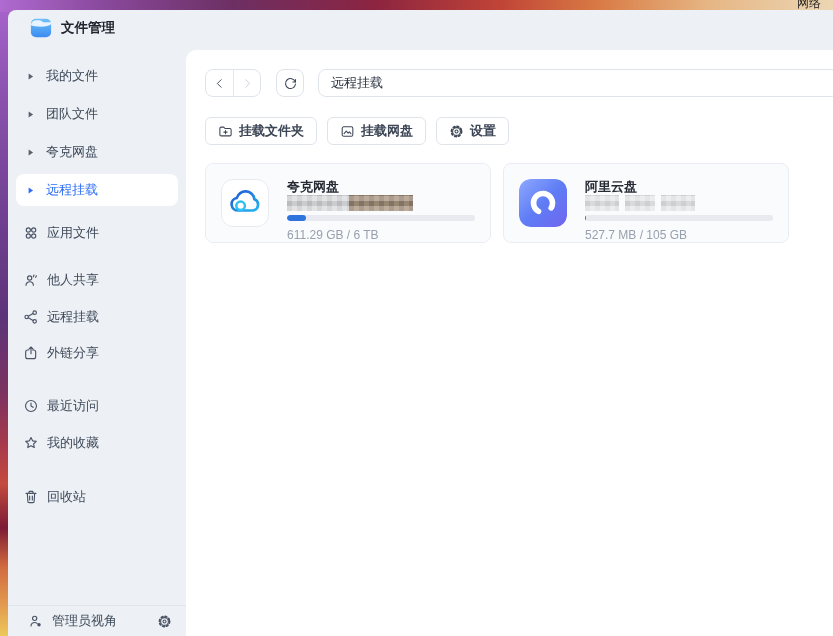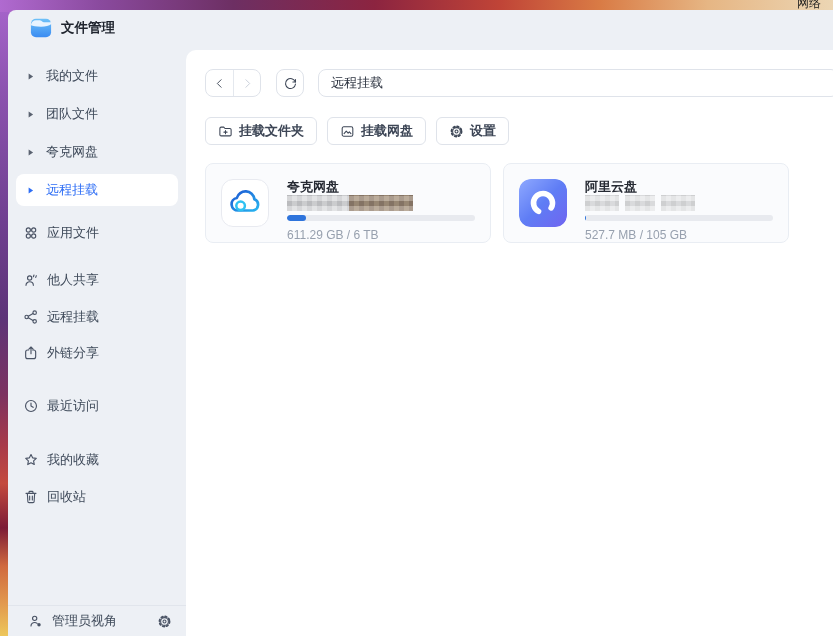--- a/index.html
+++ b/index.html
@@ -213,21 +213,21 @@
 
     <div class="nav-item" style="top:340px">
       <span class="ic" style="margin-left:-3px">
         <svg class="stroke" viewBox="0 0 24 24">
             <circle cx="12" cy="12" r="8.2"></circle>
             <path d="M12 7.5V12l3.2 2"></path>
           </svg>
       </span>
       <span>最近访问</span>
     </div>
-    <div class="nav-item" style="top:394px">
+    <div class="nav-item" style="top:377px">
       <span class="ic" style="margin-left:-3px">
         <svg class="stroke" viewBox="0 0 24 24">
             <path d="M12 3.8l2.4 5 5.5.7-4 3.8 1 5.5-4.9-2.7-4.9 2.7 1-5.5-4-3.8 5.5-.7z"></path>
           </svg>
       </span>
       <span>我的收藏</span>
     </div>
 
     <div class="nav-item" style="top:431px">
       <span class="ic" style="margin-left:-3px">

